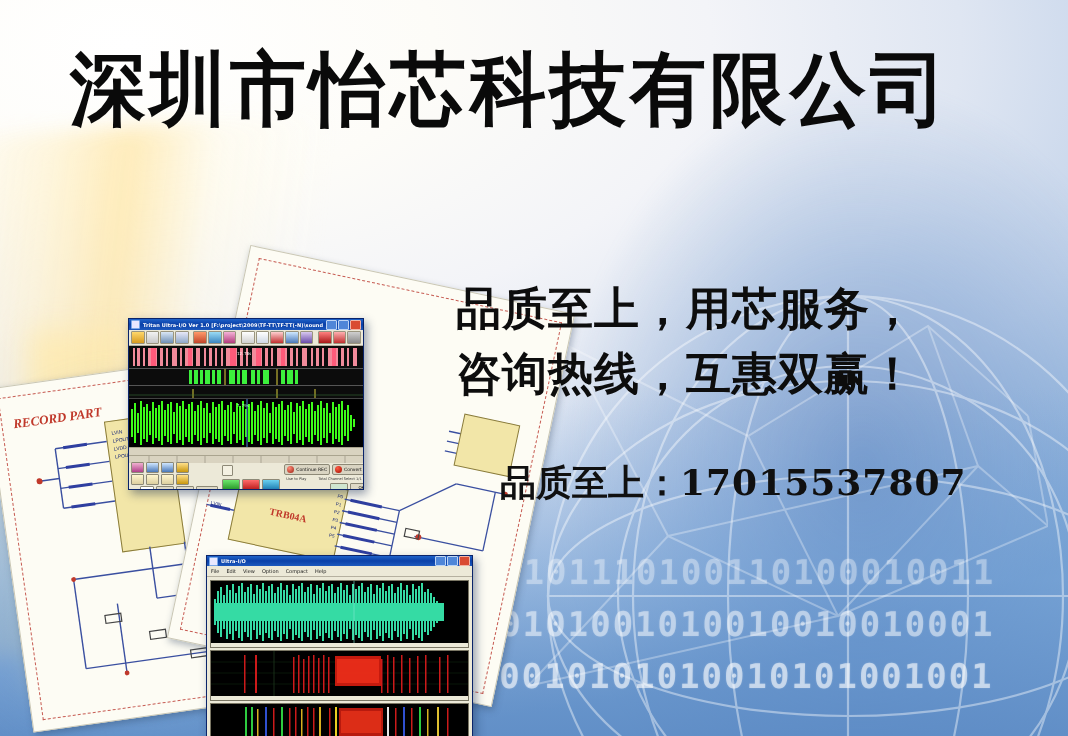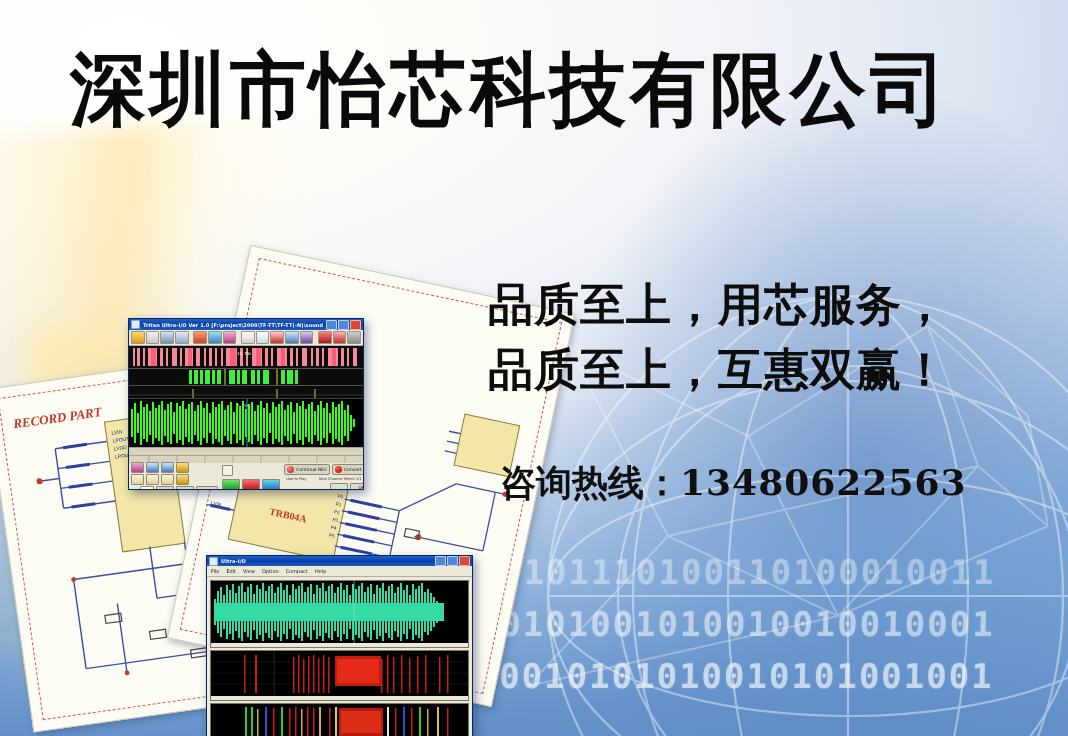--- a/index.html
+++ b/index.html
@@ -84,22 +84,22 @@
     transform:scaleY(1.06);
     transform-origin:left top;
   }
   .title-sub{
     position:absolute;left:78px;top:166px;
     font-family:"DejaVu Serif","Liberation Serif",serif;
     font-size:47px;font-weight:700;color:#111;
     letter-spacing:3px;white-space:nowrap;
   }
   .slogan{
-    position:absolute;left:488px;top:276px;
-    font-family:Liberation Mono, monospace;
+    position:absolute;left:456px;top:276px;
+    font-family:Liberation Sans, sans-serif;
     font-size:45px;font-weight:700;color:#0d0d0d;
     line-height:65px;letter-spacing:1px;white-space:nowrap;
   }
   .contact{
     position:absolute;left:500px;top:450px;
     font-family:"DejaVu Serif","Liberation Serif",serif;
     font-size:36px;font-weight:700;color:#101010;
     line-height:64px;white-space:nowrap;
   }
   .contact .num{font-family:"DejaVu Serif","Liberation Serif",serif;letter-spacing:1px;}
@@ -823,22 +823,22 @@
         </svg>
       </div>
 
     </div>
   </div>
 
   <div class="title-main">深圳市怡芯科技有限公司</div>
 
   <div class="slogan">
     <div>品质至上，用芯服务，</div>
-    <div>品质至上，互惠双赢！</div>
+    <div>咨询热线，互惠双赢！</div>
   </div>
 
   <div class="contact">
     <div>
-      <span>咨询热线：</span><span class="num">13480622563</span>
+      <span>品质至上：</span><span class="num">17015537807</span>
     </div>
   </div>
 
 </div>
 
 </body></html>

